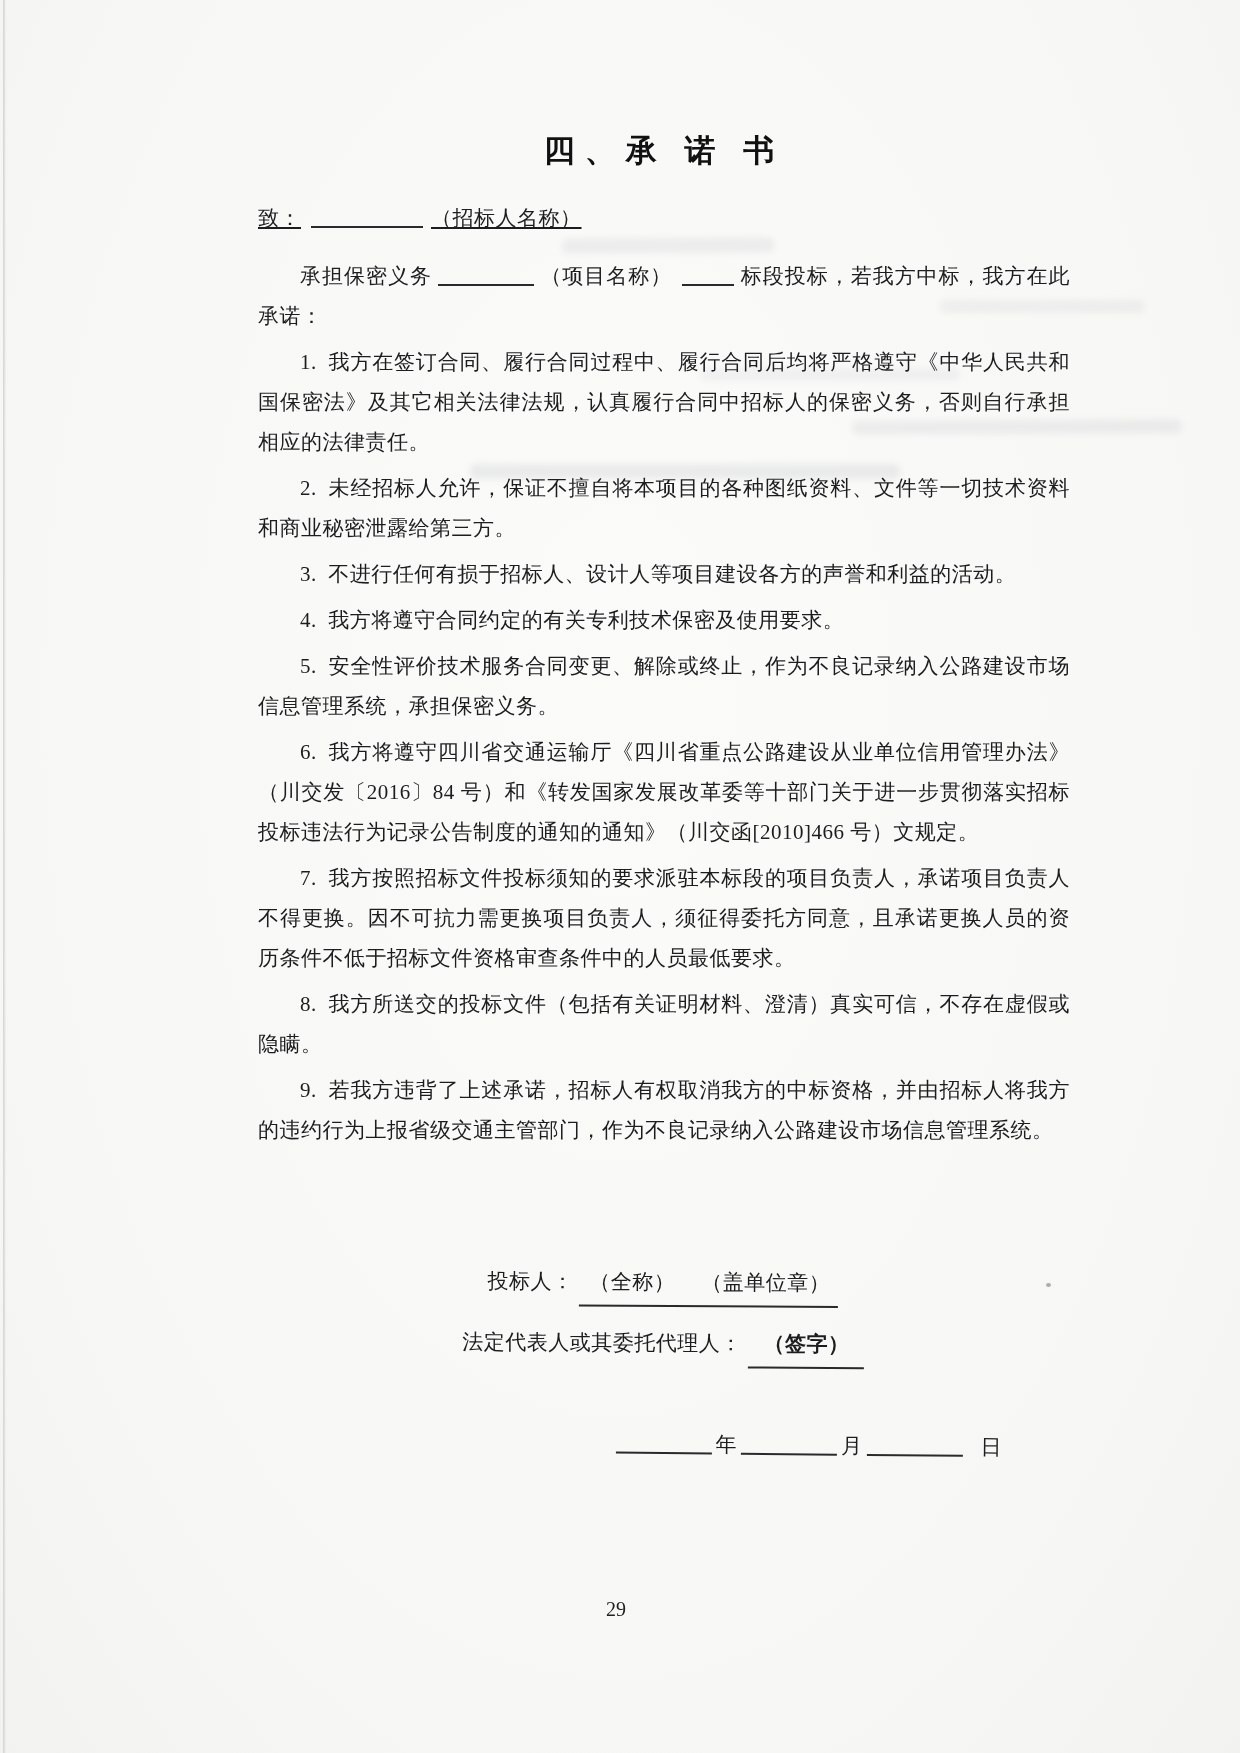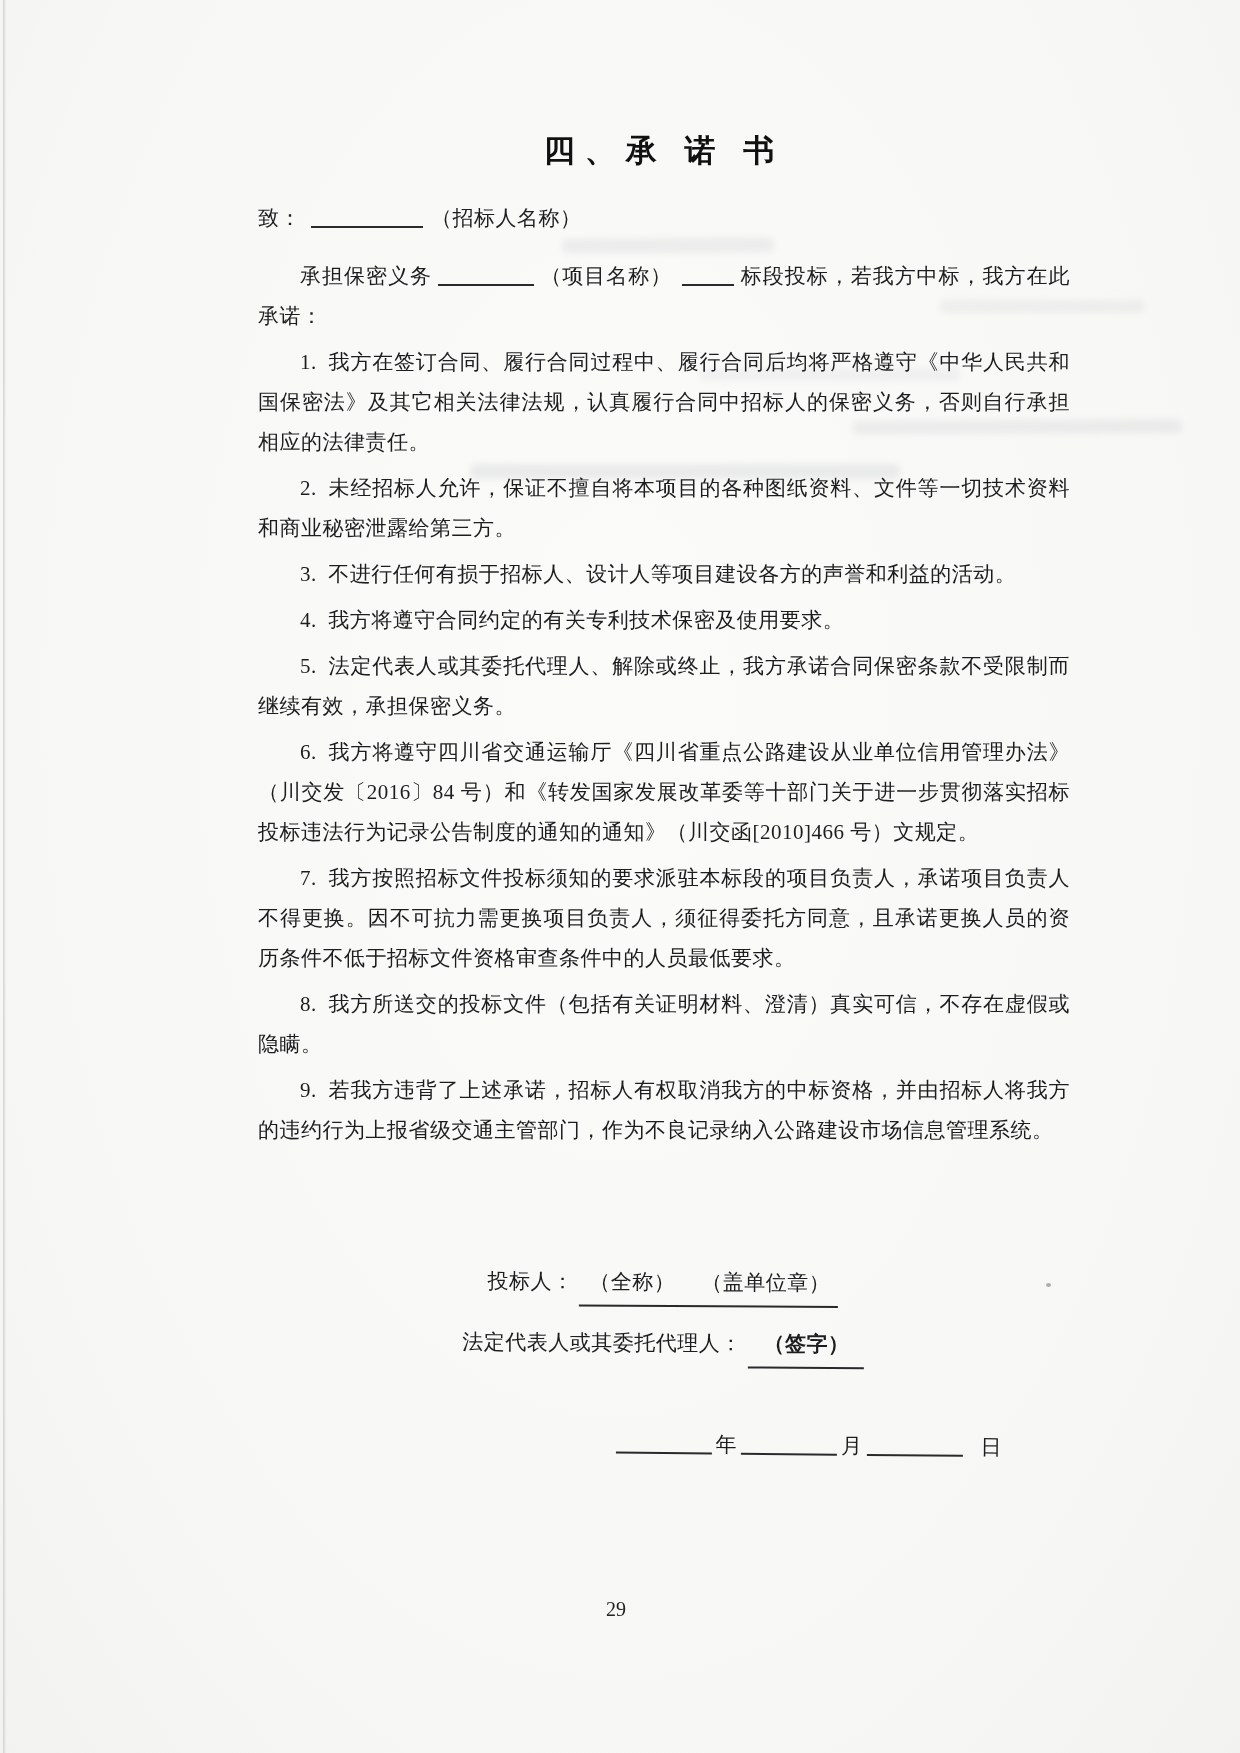--- a/index.html
+++ b/index.html
@@ -29,21 +29,21 @@
     margin-left:30px;
   }
   h1.doc-title {
     margin:130px 0 0 0;
     text-align:center;
     font-size:31px; line-height:42px;
     font-weight:bold;
     letter-spacing:10px;
     color:#111;
   }
-  .salute { margin:26px 0 0 0; }
+  .salute { margin:26px 0 0 0;text-decoration:underline; }
   .intro  { margin:18px 0 0 0; text-indent:2em; }
   p.item  { margin:6px 0 0 0; text-indent:2em; }
   .num { margin-right:.55em; }
 
   .blank {
     display:inline-block;
     border-bottom:2px solid #2a2a2c;
     height:1.05em;
     vertical-align:-3px;
   }
@@ -116,21 +116,21 @@
     <h1 class="doc-title">四、承 诺 书</h1>
 
     <p class="salute"><span>致：</span><span class="blank blank-bidder"></span><span>（招标人名称）</span></p>
 
     <p class="intro"><span>承担保密义务</span><span class="blank blank-project"></span><span>（项目名称）</span><span class="blank blank-section"></span><span>标段投标，若我方中标，我方在此承诺：</span></p>
 
     <p class="item"><span class="num">1.</span><span>我方在签订合同、履行合同过程中、履行合同后均将严格遵守《中华人民共和国保密法》及其它相关法律法规，认真履行合同中招标人的保密义务，否则自行承担相应的法律责任。</span></p>
     <p class="item"><span class="num">2.</span><span>未经招标人允许，保证不擅自将本项目的各种图纸资料、文件等一切技术资料和商业秘密泄露给第三方。</span></p>
     <p class="item"><span class="num">3.</span><span>不进行任何有损于招标人、设计人等项目建设各方的声誉和利益的活动。</span></p>
     <p class="item"><span class="num">4.</span><span>我方将遵守合同约定的有关专利技术保密及使用要求。</span></p>
-    <p class="item"><span class="num">5.</span><span>法定代表人或其委托代理人、解除或终止，我方承诺合同保密条款不受限制而继续有效，承担保密义务。</span></p>
+    <p class="item"><span class="num">5.</span><span>安全性评价技术服务合同变更、解除或终止，作为不良记录纳入公路建设市场信息管理系统，承担保密义务。</span></p>
     <p class="item"><span class="num">6.</span><span>我方将遵守四川省交通运输厅《四川省重点公路建设从业单位信用管理办法》（川交发〔2016〕84 号）和《转发国家发展改革委等十部门关于进一步贯彻落实招标投标违法行为记录公告制度的通知的通知》（川交函[2010]466 号）文规定。</span></p>
     <p class="item"><span class="num">7.</span><span>我方按照招标文件投标须知的要求派驻本标段的项目负责人，承诺项目负责人不得更换。因不可抗力需更换项目负责人，须征得委托方同意，且承诺更换人员的资历条件不低于招标文件资格审查条件中的人员最低要求。</span></p>
     <p class="item"><span class="num">8.</span><span>我方所送交的投标文件（包括有关证明材料、澄清）真实可信，不存在虚假或隐瞒。</span></p>
     <p class="item"><span class="num">9.</span><span>若我方违背了上述承诺，招标人有权取消我方的中标资格，并由招标人将我方的违约行为上报省级交通主管部门，作为不良记录纳入公路建设市场信息管理系统。</span></p>
 
     <div class="sig-block">
       <div class="sig-row">
         <span>投标人：</span>
         <span class="u"><span>（全称）</span><span class="gap"></span><span>（盖单位章）</span></span>
       </div>

